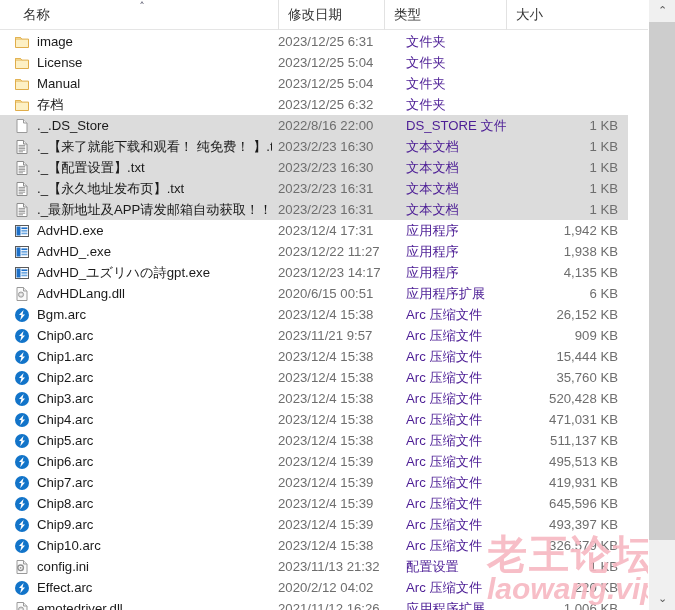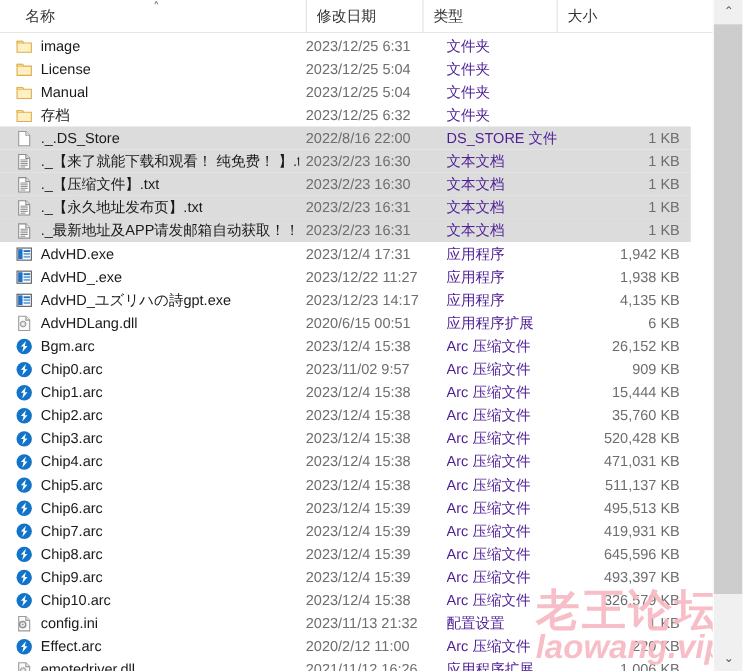--- a/index.html
+++ b/index.html
@@ -269,21 +269,21 @@
               <path d="M9.5 1.5V5H13" fill="#ededed" stroke="#8c8c8c" stroke-width="1"></path>
               <g stroke="#8c8c8c" stroke-width="0.9">
                 <line x1="4.6" y1="6.4" x2="11.2" y2="6.4"></line>
                 <line x1="4.6" y1="8" x2="11.2" y2="8"></line>
                 <line x1="4.6" y1="9.6" x2="11.2" y2="9.6"></line>
                 <line x1="4.6" y1="11.2" x2="11.2" y2="11.2"></line>
                 <line x1="4.6" y1="12.8" x2="9" y2="12.8"></line>
               </g>
             </svg>
           </span>
-          <span class="nm">._【压缩文件】.txt</span>
+          <span class="nm">._【配置设置】.txt</span>
         </div>
         <div class="cell c-date">2023/2/23 16:30</div>
         <div class="cell c-type">文本文档</div>
         <div class="cell c-size">1 KB</div>
       </div>
       <div class="row sel">
         <div class="cell c-name">
           <span class="ico">
             <svg width="16" height="16" viewBox="0 0 16 16">
               <path d="M3 1.5h6.5L13 5v9.5H3z" fill="#ffffff" stroke="#8c8c8c" stroke-width="1"></path>
@@ -408,21 +408,21 @@
       <div class="row">
         <div class="cell c-name">
           <span class="ico">
             <svg width="16" height="16" viewBox="0 0 16 16">
               <circle cx="8" cy="8" r="7" fill="#1274c9"></circle>
               <path d="M9.6 2.9 5 8.1h2.4L6.2 13.2 11 7.6H8.5z" fill="#ffffff"></path>
             </svg>
           </span>
           <span class="nm">Chip0.arc</span>
         </div>
-        <div class="cell c-date">2023/11/02 9:57</div>
+        <div class="cell c-date">2023/11/21 9:57</div>
         <div class="cell c-type">Arc 压缩文件</div>
         <div class="cell c-size">909 KB</div>
       </div>
       <div class="row">
         <div class="cell c-name">
           <span class="ico">
             <svg width="16" height="16" viewBox="0 0 16 16">
               <circle cx="8" cy="8" r="7" fill="#1274c9"></circle>
               <path d="M9.6 2.9 5 8.1h2.4L6.2 13.2 11 7.6H8.5z" fill="#ffffff"></path>
             </svg>
@@ -578,21 +578,21 @@
       <div class="row">
         <div class="cell c-name">
           <span class="ico">
             <svg width="16" height="16" viewBox="0 0 16 16">
               <circle cx="8" cy="8" r="7" fill="#1274c9"></circle>
               <path d="M9.6 2.9 5 8.1h2.4L6.2 13.2 11 7.6H8.5z" fill="#ffffff"></path>
             </svg>
           </span>
           <span class="nm">Effect.arc</span>
         </div>
-        <div class="cell c-date">2020/2/12 11:00</div>
+        <div class="cell c-date">2020/2/12 04:02</div>
         <div class="cell c-type">Arc 压缩文件</div>
         <div class="cell c-size">220 KB</div>
       </div>
       <div class="row">
         <div class="cell c-name">
           <span class="ico">
             <svg width="16" height="16" viewBox="0 0 16 16">
               <path d="M3 1.5h6.5L13 5v9.5H3z" fill="#fafafa" stroke="#9a9a9a" stroke-width="1"></path>
               <path d="M9.5 1.5V5H13" fill="#ececec" stroke="#9a9a9a" stroke-width="1"></path>
               <circle cx="7" cy="8.6" r="2.6" fill="#d6d6d6" stroke="#8f8f8f" stroke-width="0.8"></circle>

